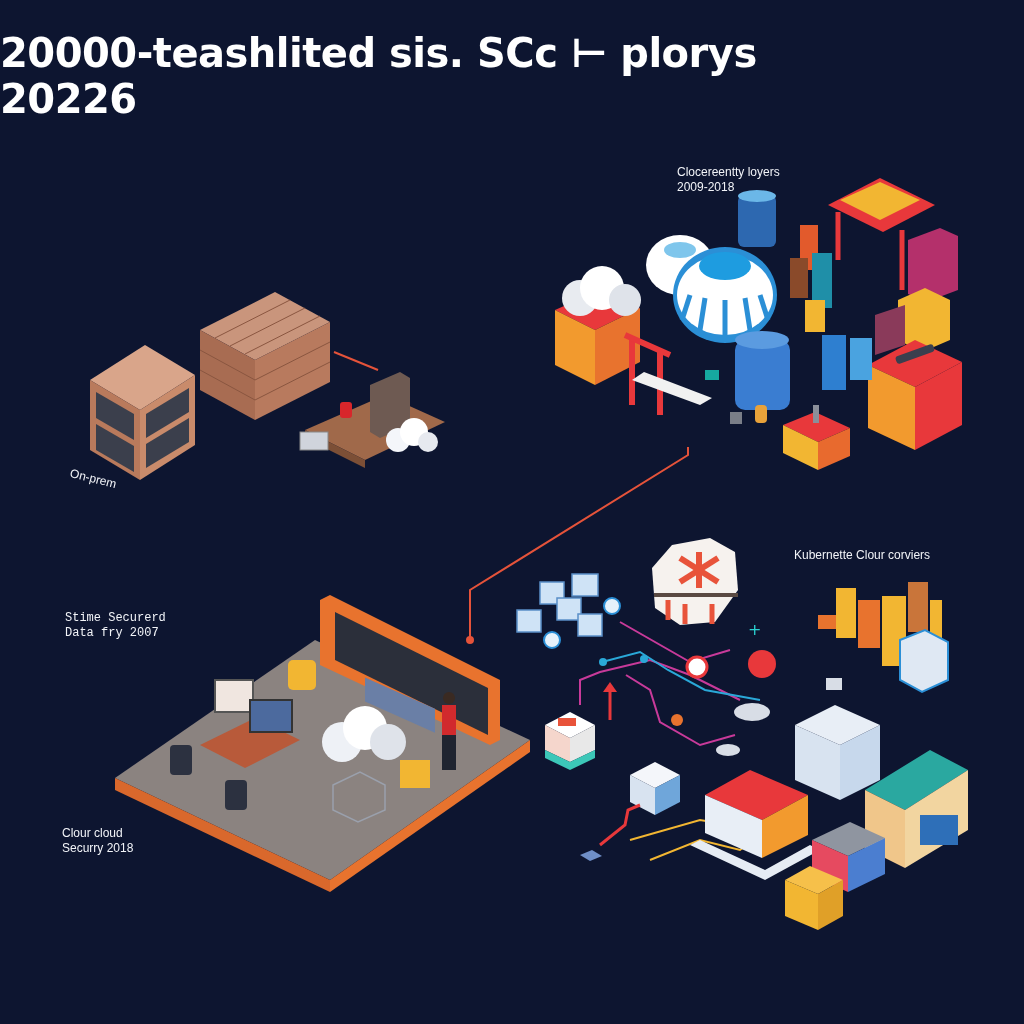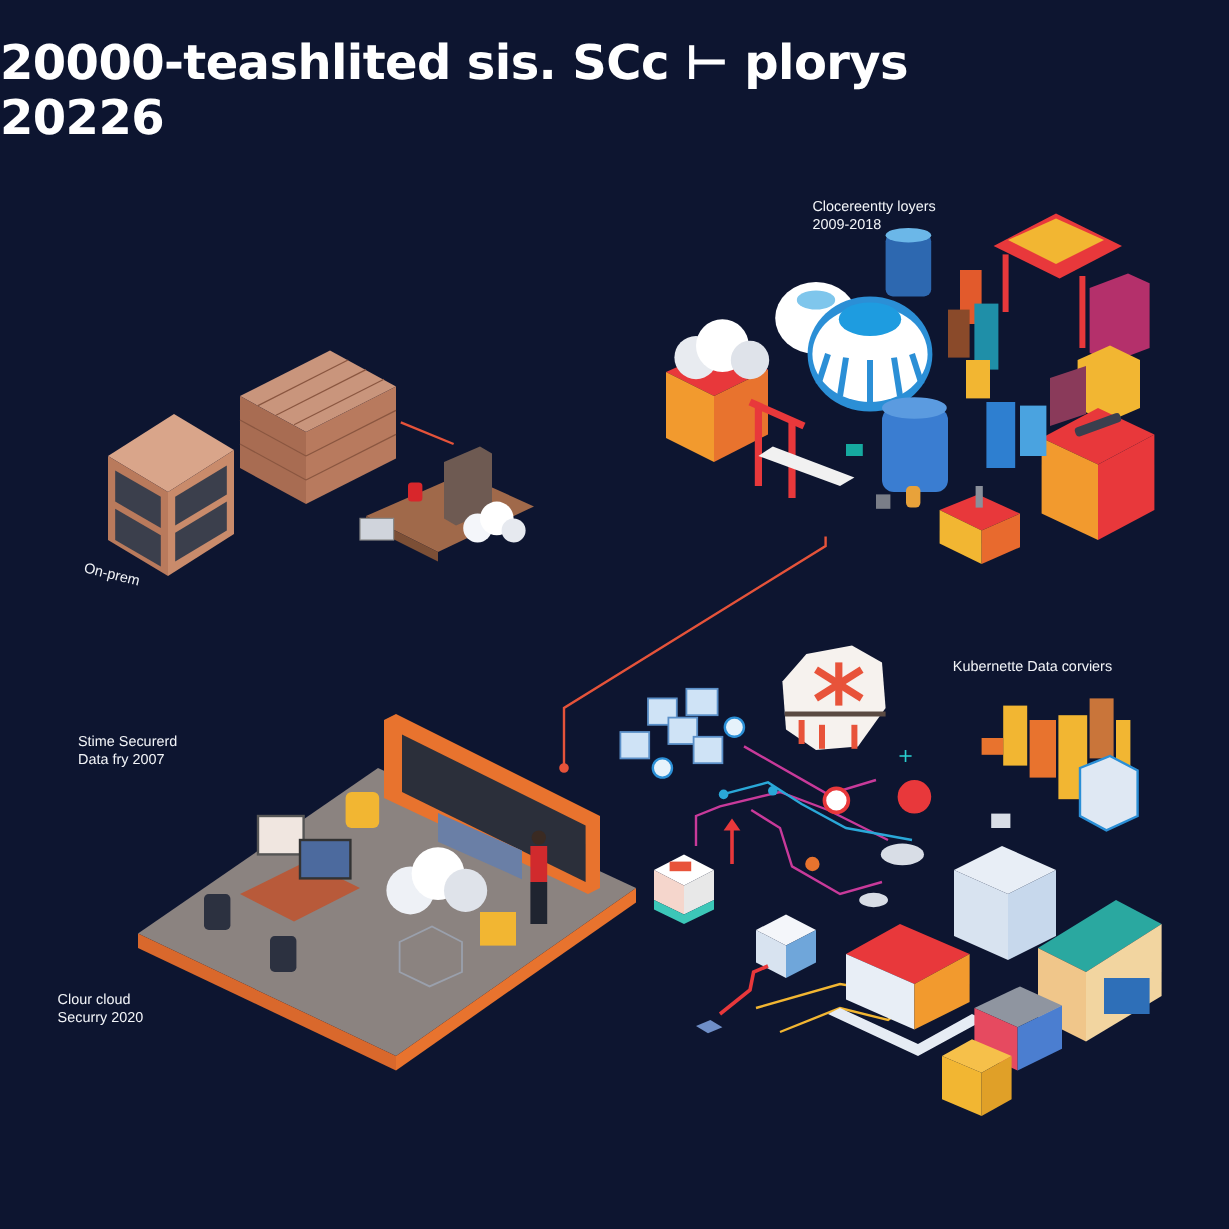--- a/index.html
+++ b/index.html
@@ -249,23 +249,23 @@
   </g>
 </svg>
 
 <div class="label" style="left:633px;top:165px;margin-left:44px;">
   <span>Clocereentty loyers</span>
   <span>2009-2018</span>
 </div>
 <div class="label" style="left:72px;top:466px;transform:rotate(14deg);transform-origin:left top;">
   <span>On-prem</span>
 </div>
-<div class="label" style="left:65px;top:611px;">
+<div class="label" style="left:65px;top:611px;font-family:Liberation Mono, monospace;">
   <span>Stime Securerd</span>
   <span>Data fry 2007</span>
 </div>
-<div class="label" style="left:48px;top:826px;">
+<div class="label" style="left:62px;top:826px;">
   <span>Clour cloud</span>
-  <span>Securry 2020</span>
+  <span>Securry 2018</span>
 </div>
 <div class="label" style="left:794px;top:548px;">
-  <span>Kubernette Data corviers</span>
+  <span>Kubernette Clour corviers</span>
 </div>
 
 </body></html>

